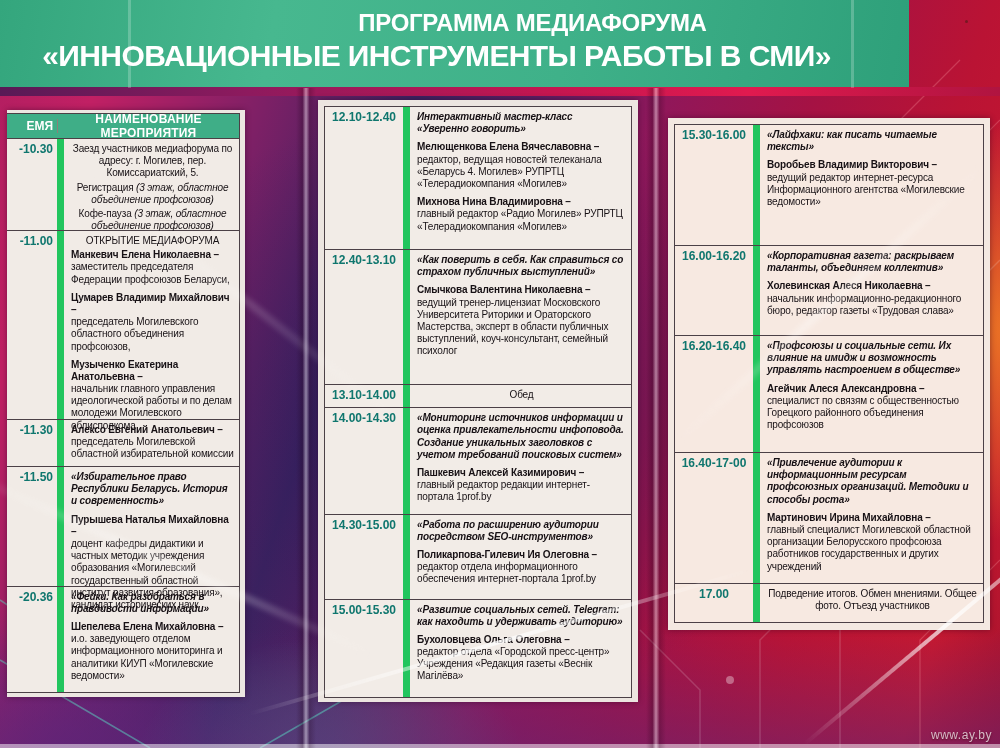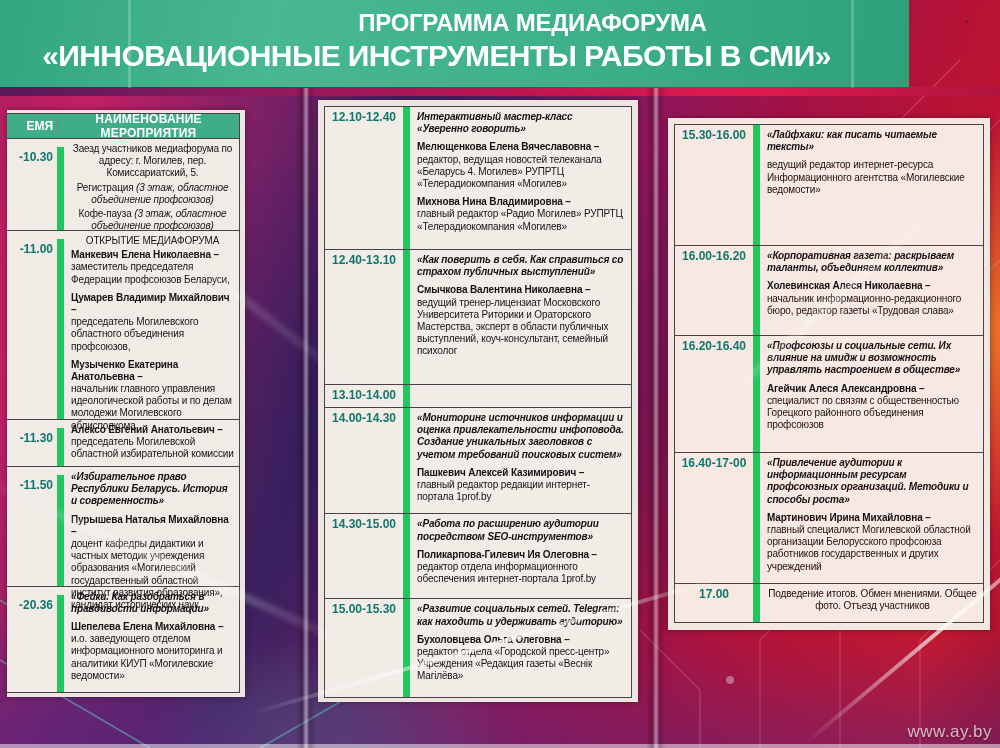--- a/index.html
+++ b/index.html
@@ -61,21 +61,21 @@
   .panel-left .tbl{border-left:none;background:#f1ebe6;}
   .panel-right .tbl{background:#f7e9e1;}
   .thead{display:flex;background:#3fae87;color:#fff;font-weight:bold;font-size:12px;
     border-bottom:1px solid #4b4046;min-height:24px;align-items:center;}
   .thead .t{width:46px;text-align:right;padding-right:4px;border-right:1px solid #8a8078;}
   .thead .n{flex:1;text-align:center;letter-spacing:.2px;}
   .row{display:flex;border-bottom:1px solid #4b4046;}
   .row:last-child{border-bottom:none;flex:1;}
   .time{width:78px;flex:none;border-right:7px solid #22c55e;
     font-weight:bold;font-size:12px;text-align:center;padding-top:3px;color:#0f766e;}
-  .panel-left .time{width:46px;text-align:right;padding-right:4px;margin-top:8px;}
+  .panel-left .time{width:46px;text-align:right;padding-right:4px;}
   .content{flex:1;padding:2px 5px 4px 7px;color:#171115;}
   .content p{margin:2px 0 6px;font-size:10px;line-height:1.22;letter-spacing:-.15px;}
   .content p.plain{margin-bottom:2px;text-align:center;}
   .topic{font-weight:bold;font-style:italic;}
   .pname{display:block;font-weight:bold;}
   .it{}
 
   
   .panel-left  .tbl > :nth-child(2){min-height:91px}
   .panel-left  .tbl > :nth-child(3){min-height:188px}
@@ -85,21 +85,21 @@
   .panel-mid   .tbl > :nth-child(2){min-height:134px}
   .panel-mid   .tbl > :nth-child(3){min-height:22px}
   .panel-mid   .tbl > :nth-child(4){min-height:104px}
   .panel-mid   .tbl > :nth-child(5){min-height:84px}
   .panel-right .tbl > :nth-child(1){min-height:120px}
   .panel-right .tbl > :nth-child(2){min-height:89px}
   .panel-right .tbl > :nth-child(3){min-height:116px}
   .panel-right .tbl > :nth-child(4){min-height:117px}
 
   .watermark{position:absolute;right:8px;bottom:6px;z-index:6;
-    color:rgba(255,255,255,.7);font-size:17px;letter-spacing:.5px;
+    color:rgba(255,255,255,.7);font-size:12px;letter-spacing:.5px;
     text-shadow:0 1px 2px rgba(60,0,10,.6);}
   .overlays{position:absolute;inset:0;z-index:5;pointer-events:none;}
 </style>
 </head>
 <body>
 
 <div class="bg"></div>
 <div class="bg-bottom"></div>
 
 <svg class="deco" width="1000" height="748" viewBox="0 0 1000 748">
@@ -191,20 +191,23 @@
       </div>
       <div class="row">
         <div class="time">12.40-13.10</div>
         <div class="content">
           <p class="topic">«Как поверить в себя. Как справиться со страхом публичных выступлений»</p>
           <p class="person"><b class="pname">Смычкова Валентина Николаевна –</b><span class="pdesc">ведущий тренер-лицензиат Московского Университета Риторики и Ораторского Мастерства, эксперт в области публичных выступлений, коуч-консультант, семейный психолог</span></p>
         </div>
       </div>
       <div class="row">
         <div class="time">13.10-14.00</div>
+        <div class="content">
+          <p class="plain">Обед</p>
+        </div>
       </div>
       <div class="row">
         <div class="time">14.00-14.30</div>
         <div class="content">
           <p class="topic">«Мониторинг источников информации и оценка привлекательности инфоповода. Создание уникальных заголовков с учетом требований поисковых систем»</p>
           <p class="person"><b class="pname">Пашкевич Алексей Казимирович –</b><span class="pdesc">главный редактор редакции интернет-портала 1prof.by</span></p>
         </div>
       </div>
       <div class="row">
         <div class="time">14.30-15.00</div>
@@ -222,21 +225,21 @@
       </div>
     </div>
 </div>
 
 <div class="panel panel-right">
   <div class="tbl">
       <div class="row">
         <div class="time">15.30-16.00</div>
         <div class="content">
           <p class="topic">«Лайфхаки: как писать читаемые тексты»</p>
-          <p class="person"><span class="pdesc">ведущий редактор интернет-ресурса Информационного агентства «Могилевские ведомости»</span></p>
+          <p class="person"><b class="pname">Воробьев Владимир Викторович –</b><span class="pdesc">ведущий редактор интернет-ресурса Информационного агентства «Могилевские ведомости»</span></p>
         </div>
       </div>
       <div class="row">
         <div class="time">16.00-16.20</div>
         <div class="content">
           <p class="topic">«Корпоративная газета: раскрываем таланты, объединяем коллектив»</p>
           <p class="person"><b class="pname">Холевинская Алеся Николаевна –</b><span class="pdesc">начальник информационно-редакционного бюро, редактор газеты «Трудовая слава»</span></p>
         </div>
       </div>
       <div class="row">

